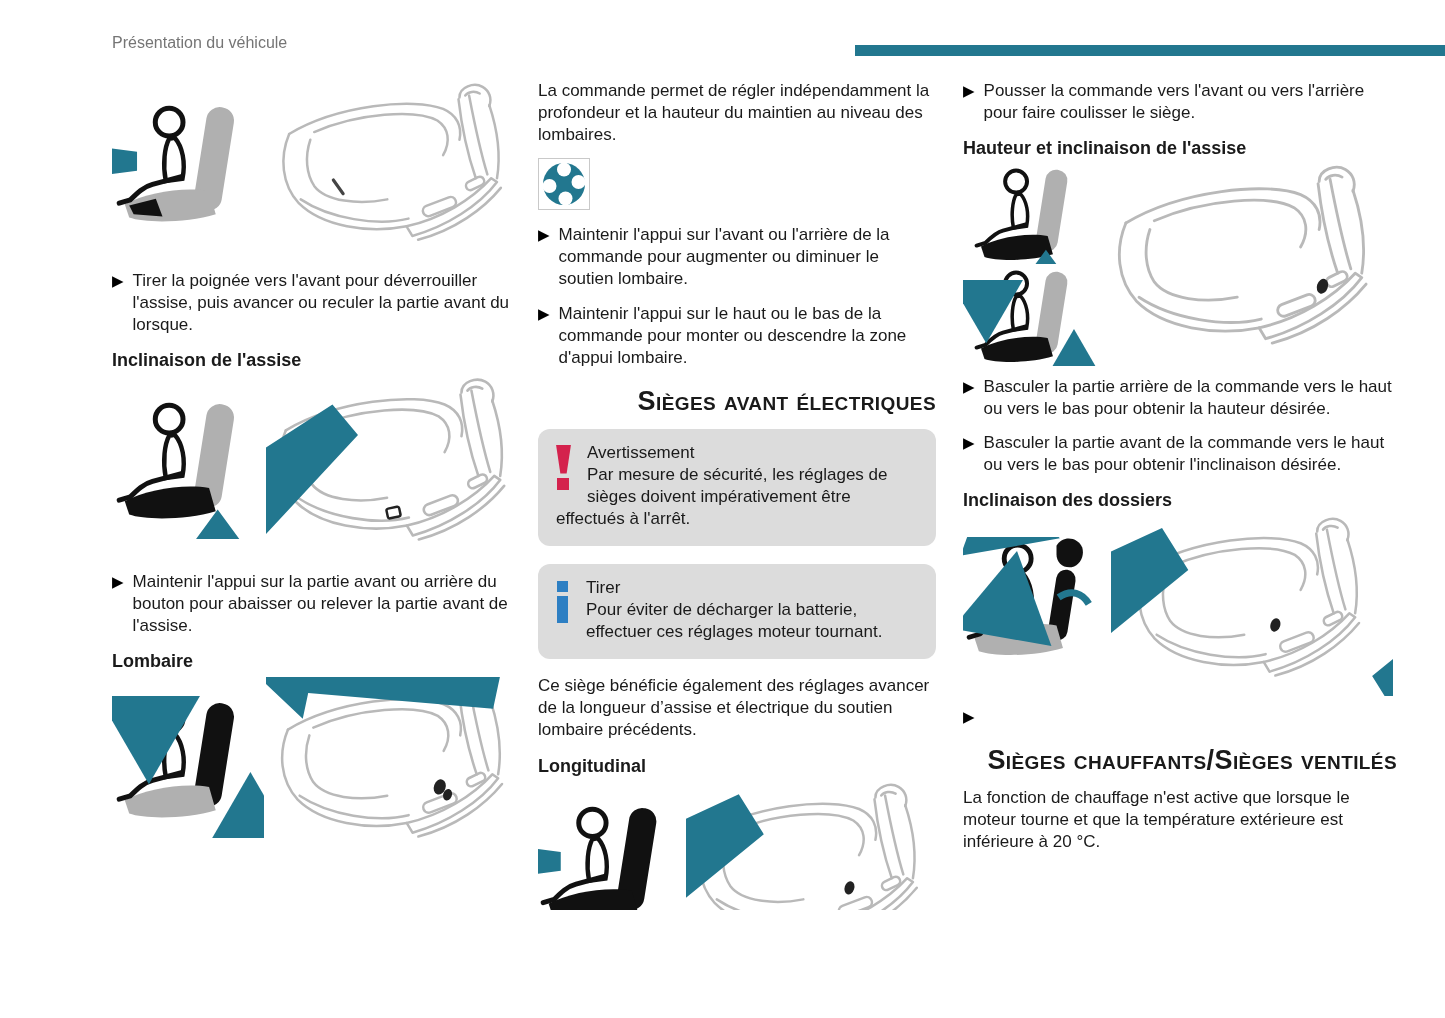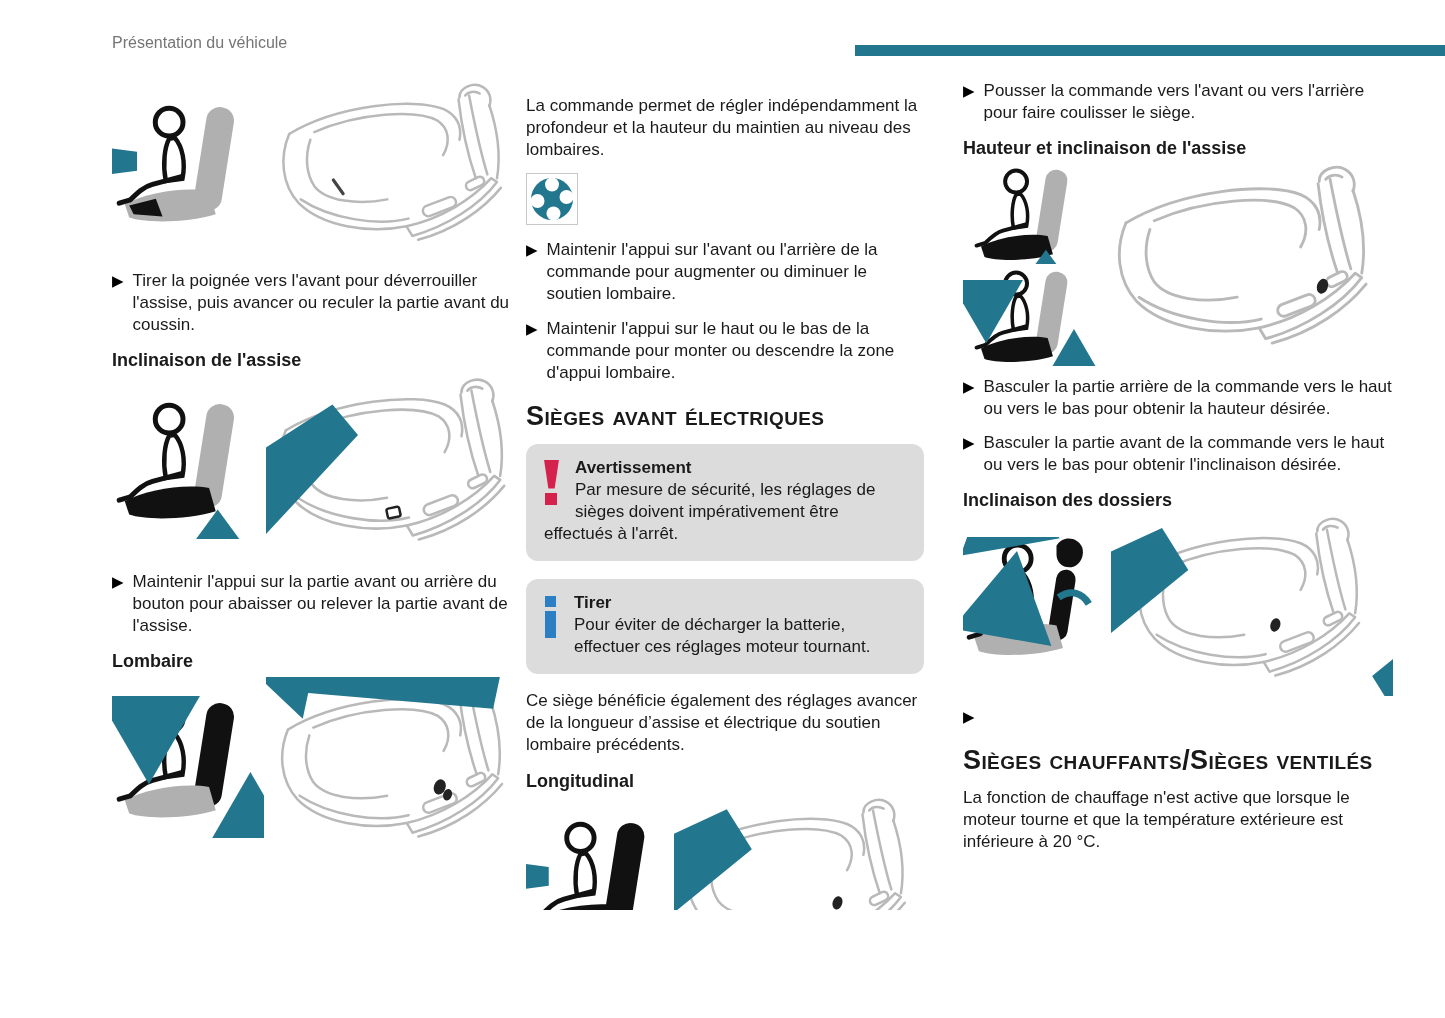--- a/index.html
+++ b/index.html
@@ -3,33 +3,33 @@
 <meta charset="utf-8">
 <style>
   html,body{margin:0;padding:0;background:#ffffff;}
   .page{position:relative;width:1445px;height:910px;background:#fff;overflow:hidden;
         font-family:"Liberation Sans","DejaVu Sans",sans-serif;color:#1a1a1a;}
   .hdr{position:absolute;left:112px;top:34px;font-size:16px;color:#757575;}
   .accent-bar{position:absolute;left:855px;top:45px;width:590px;height:11px;background:#22778f;}
   .pagenum{position:absolute;left:48px;top:963px;font-size:17px;font-weight:bold;color:#7f1d1d;}
   .col{position:absolute;top:80px;}
   .col1{left:112px;width:420px;}
-  .col2{left:526px;width:398px;margin-top:15px;}
+  .col2{left:538px;width:398px;}
   .col3{left:963px;width:434px;}
   p{margin:0 0 12px 0;font-size:17px;line-height:1.3;}
   h3{margin:14px 0 4px 0;font-size:18px;line-height:1.2;font-weight:bold;}
   h2{margin:16px 0 10px 0;font-size:27px;line-height:1.25;font-weight:bold;
-     font-variant:small-caps;letter-spacing:.4px;}
+     font-variant:small-caps;letter-spacing:.4px;text-align:right;}
   .bullet{display:flex;gap:9px;margin:10px 0 12px 0;font-size:17px;line-height:1.3;}
   .bullet .tri{flex:none;font-size:15px;line-height:1.45;color:#000;}
   .fig{display:flex;align-items:center;gap:2px;margin:2px 0 6px 0;}
   .fig .stack{display:flex;flex-direction:column;gap:2px;flex:none;}
   .box{background:#dcdcdc;border-radius:12px;padding:13px 18px 16px 18px;margin:10px 0 0 0;}
   .box + .box{margin-top:18px;}
-  .box .btitle{font-weight:bold;font-size:17px;line-height:1.3;}
+  .box .btitle{font-weight:normal;font-size:17px;line-height:1.3;}
   .box p{margin:0;font-size:17px;line-height:1.3;}
   .w-icon{float:left;width:16px;margin:3px 15px 2px 0;}
   .w-bar{width:15px;height:29px;background:#d4224d;clip-path:polygon(0 0,100% 0,71% 100%,29% 100%);}
   .w-dot{width:12px;height:12px;background:#d4224d;margin:4px 0 0 1px;}
   .n-icon{float:left;width:12px;margin:4px 17px 2px 1px;}
   .n-dot{width:11px;height:11px;background:#2d7fc3;}
   .n-bar{width:11px;height:27px;background:#2d7fc3;margin-top:4px;}
   .lumbar{margin:2px 0 14px 0;}
   svg{display:block;}
 </style>
@@ -91,21 +91,21 @@
       </svg>
       <svg width="258" height="178" viewBox="0 0 260 185">
         <use href="#bigseat"></use>
         <path d="M66,102 L76,116" stroke="#444" stroke-width="3.5" stroke-linecap="round" fill="none"></path>
         <use href="#tarrow" transform="translate(48,122) rotate(160) scale(1.5)" fill="#22778f"></use>
       </svg>
     </div>
 
     <div class="bullet">
       <span class="tri">▶</span>
-      <span>Tirer la poignée vers l'avant pour déverrouiller l'assise, puis avancer ou reculer la partie avant du coussin.</span>
+      <span>Tirer la poignée vers l'avant pour déverrouiller l'assise, puis avancer ou reculer la partie avant du lorsque.</span>
     </div>
 
     <h3>Inclinaison de l'assise</h3>
 
     <div class="fig">
       <svg width="152" height="142" viewBox="0 0 130 128">
         <rect x="76" y="6" width="25" height="94" rx="12" transform="rotate(9 88 53)" fill="#b0b0b0"></rect>
         <path d="M8,94 C28,83 62,78 84,82 L90,103 C64,111 26,111 12,106 Z" fill="#111"></path>
         <use href="#person" x="0" y="0" width="130" height="128"></use>
         <use href="#tdbl" transform="translate(30,99) scale(0.95)" fill="#22778f"></use>

